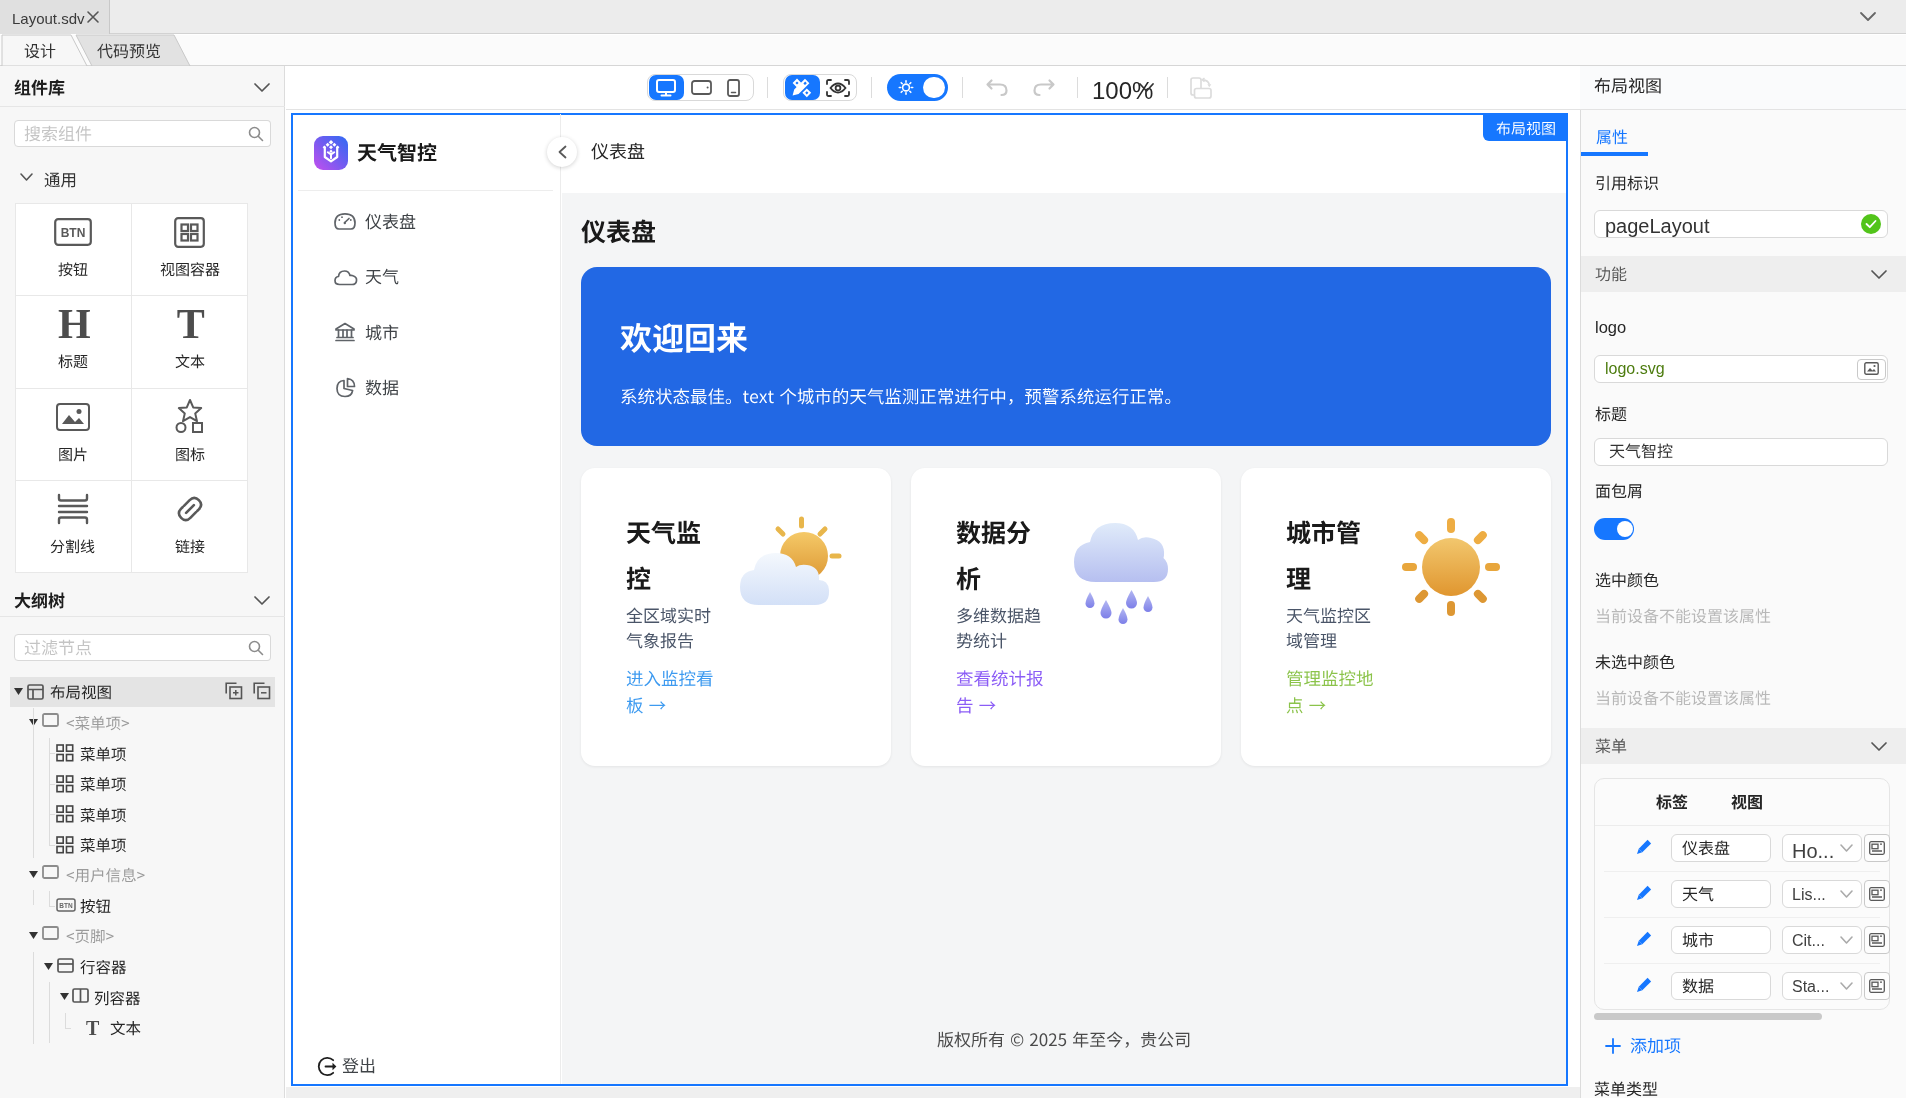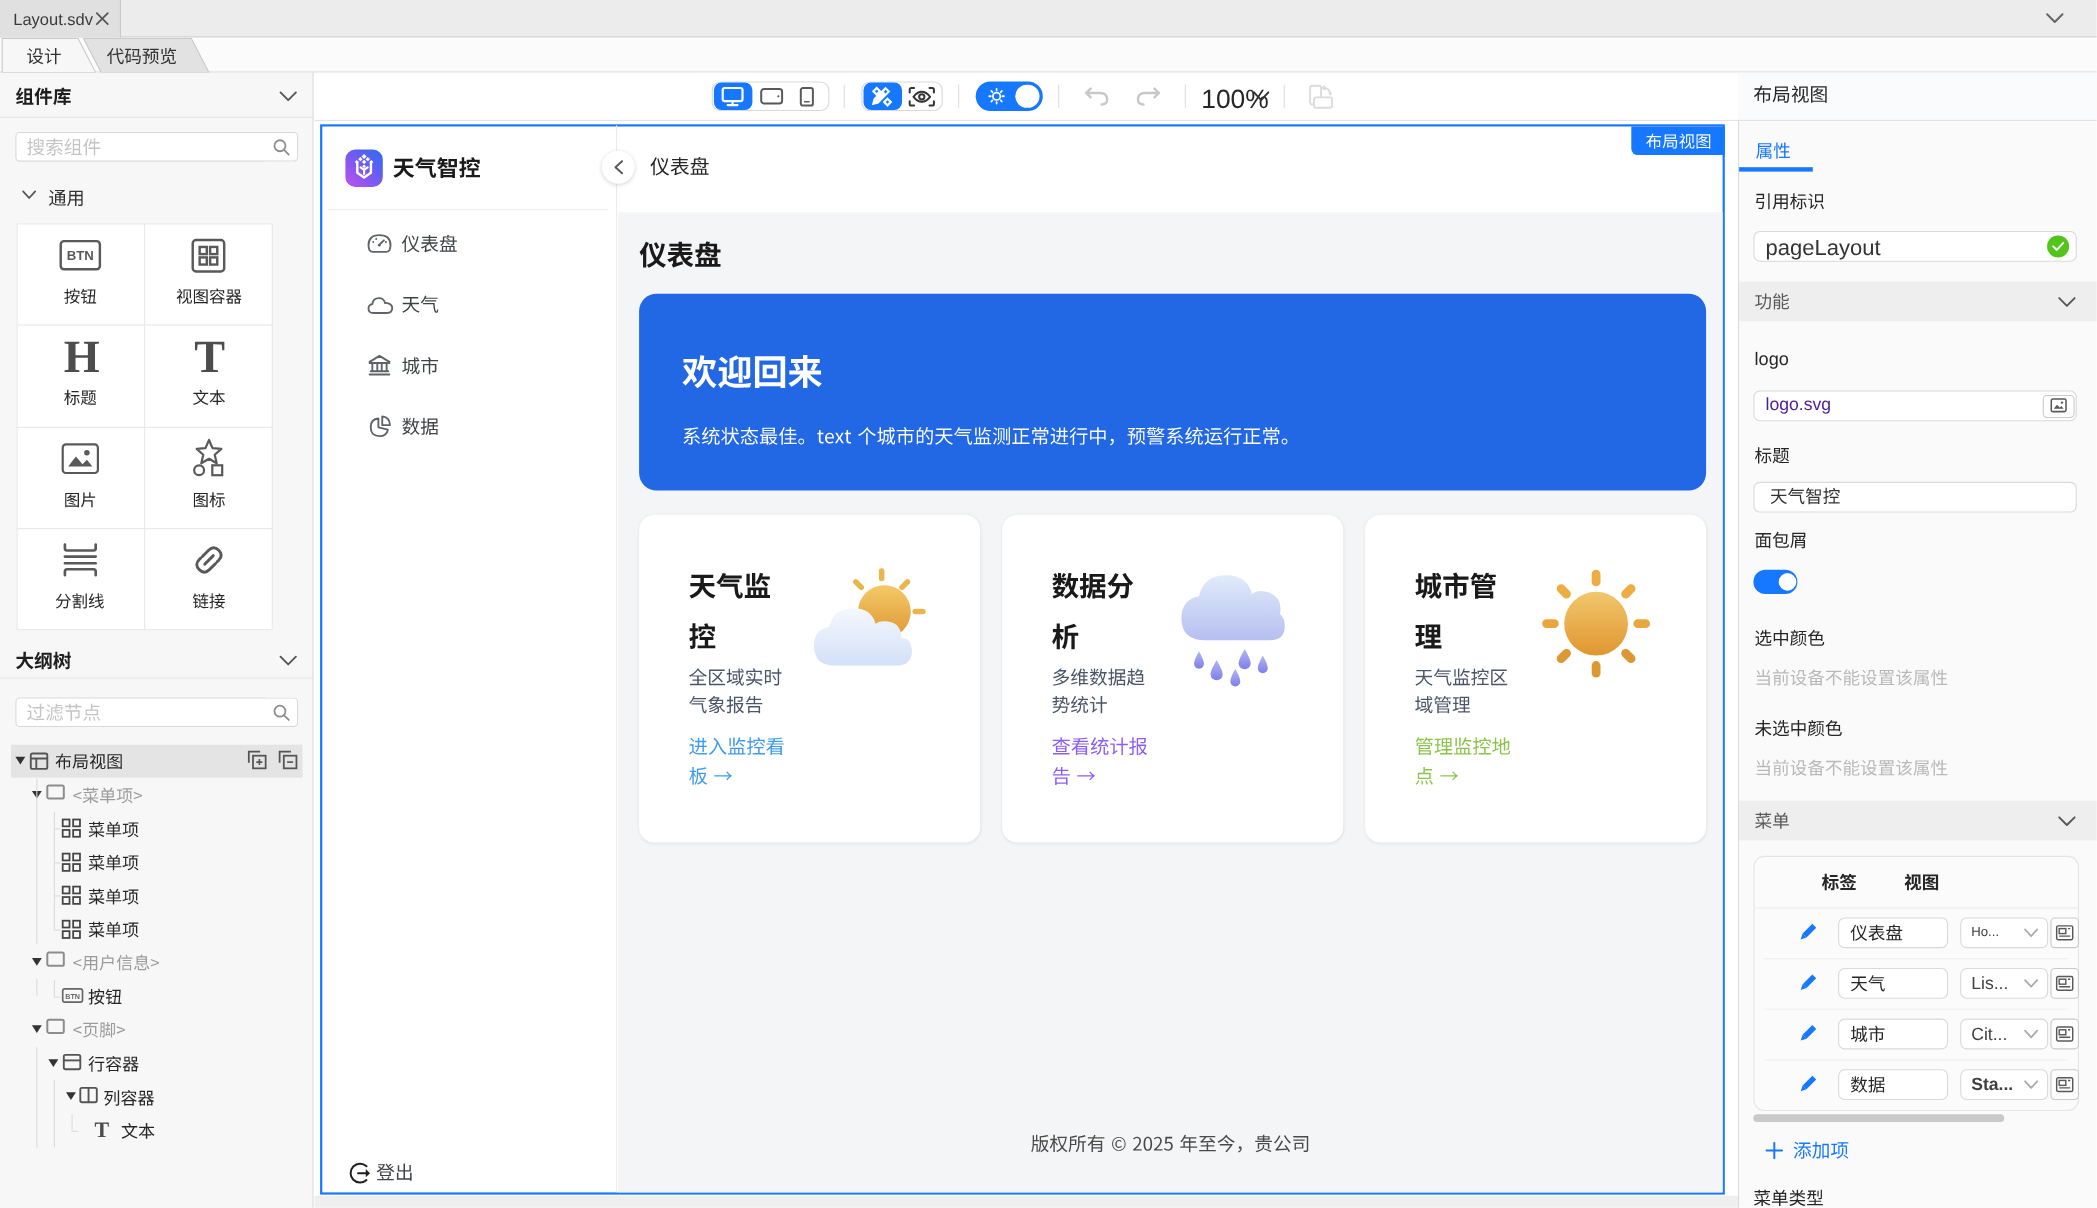--- a/index.html
+++ b/index.html
@@ -546,21 +546,21 @@
     </svg>
     <div style="position:absolute;left:1581px;top:256px;width:325px;height:36px;background:#eeeeee"></div>
     <svg style="position:absolute;left:1595.0px;top:280.0px;overflow:visible" width="1" height="1">
       <path d="M0.6 -2.9 0.9 -1.7C2.6 -2.1 4.9 -2.8 7.1 -3.4L6.9 -4.6L4.4 -3.9V-10.4H6.7V-11.6H0.8V-10.4H3.2V-3.6C2.2 -3.3 1.3 -3.1 0.6 -2.9ZM9.6 -13.2C9.6 -12 9.5 -10.9 9.5 -9.8H6.8V-8.6H9.5C9.2 -4.7 8.3 -1.5 4.9 0.4C5.2 0.6 5.6 1 5.8 1.3C9.4 -0.8 10.4 -4.4 10.6 -8.6H13.8C13.6 -2.9 13.3 -0.8 12.9 -0.3C12.7 -0 12.5 0 12.2 0C11.9 0 11 -0 10 -0.1C10.2 0.2 10.3 0.7 10.4 1.1C11.3 1.1 12.2 1.2 12.7 1.1C13.2 1.1 13.6 0.9 14 0.5C14.6 -0.3 14.8 -2.6 15 -9.2C15 -9.3 15 -9.8 15 -9.8H10.7C10.7 -10.9 10.8 -12 10.8 -13.2Z M22.1 -6.7V-5.3H18.7V-6.7ZM17.6 -7.7V1.3H18.7V-2H22.1V-0.1C22.1 0.1 22.1 0.1 21.9 0.1C21.6 0.2 21 0.2 20.2 0.1C20.4 0.4 20.5 0.9 20.6 1.2C21.6 1.2 22.3 1.2 22.8 1C23.2 0.8 23.3 0.5 23.3 -0.1V-7.7ZM18.7 -4.4H22.1V-2.9H18.7ZM29.7 -12.2C28.8 -11.8 27.4 -11.2 26 -10.7V-13.4H24.8V-8.1C24.8 -6.8 25.2 -6.4 26.8 -6.4C27.1 -6.4 29.2 -6.4 29.5 -6.4C30.8 -6.4 31.1 -6.9 31.3 -8.9C30.9 -9 30.4 -9.2 30.2 -9.4C30.1 -7.8 30 -7.5 29.4 -7.5C28.9 -7.5 27.2 -7.5 26.8 -7.5C26.1 -7.5 26 -7.6 26 -8.1V-9.7C27.6 -10.2 29.3 -10.8 30.5 -11.3ZM29.9 -5.1C29 -4.5 27.5 -3.9 26 -3.4V-6H24.8V-0.6C24.8 0.8 25.2 1.1 26.8 1.1C27.1 1.1 29.2 1.1 29.6 1.1C30.9 1.1 31.3 0.6 31.4 -1.6C31.1 -1.7 30.6 -1.9 30.3 -2C30.3 -0.2 30.1 0.1 29.5 0.1C29 0.1 27.2 0.1 26.9 0.1C26.1 0.1 26 -0 26 -0.5V-2.4C27.6 -2.9 29.5 -3.5 30.7 -4.2ZM17.3 -8.8C17.7 -9 18.2 -9.1 22.6 -9.4C22.8 -9.1 22.9 -8.8 23 -8.5L24 -9C23.7 -10 22.8 -11.4 22 -12.5L21 -12.1C21.4 -11.6 21.8 -10.9 22.1 -10.3L18.6 -10.1C19.3 -10.9 20 -12 20.6 -13.1L19.3 -13.5C18.8 -12.2 18 -11 17.7 -10.6C17.4 -10.3 17.2 -10 16.9 -10C17.1 -9.7 17.3 -9.1 17.3 -8.8Z" fill="#595959"></path>
     </svg>
     <svg style="position:absolute;left:1871px;top:270px;overflow:visible;" width="16" height="10">
       <path d="M1 1 L8 8 L15 1" stroke="#555" stroke-width="1.7" fill="none" stroke-linecap="round" stroke-linejoin="round"></path>
     </svg>
     <div style="position:absolute;left:1595px;top:319px;font-size:16.5px;color:#262626;font-weight:400;letter-spacing:0;white-space:nowrap;line-height:1">logo</div>
     <div style="position:absolute;left:1594px;top:355px;width:294px;height:28px;background:#fff;border:1px solid #d9d9d9;border-radius:6px;box-sizing:border-box"></div>
-    <div style="position:absolute;left:1605px;top:361px;font-size:16px;color:#4c1d95;font-weight:400;letter-spacing:0;white-space:nowrap;line-height:1">logo.svg</div>
+    <div style="position:absolute;left:1605px;top:361px;font-size:16px;color:#4d7c0f;font-weight:400;letter-spacing:0;white-space:nowrap;line-height:1">logo.svg</div>
     <div style="position:absolute;left:1857px;top:358.5px;width:29px;height:21.5px;background:#fff;border:1px solid #c9c9c9;border-radius:4px;box-sizing:border-box"></div>
     <svg style="position:absolute;left:1864px;top:362px;overflow:visible;" width="15" height="13">
       <rect x="0.8" y="0.8" width="13.4" height="11.4" rx="1.5" stroke="#595959" stroke-width="1.4" fill="none"></rect>
       <path d="M3 9.5 L6 6 L8.5 8.5 L10 7 L12 9.5 Z" fill="#595959"></path>
       <circle cx="10.5" cy="4" r="1.1" fill="#595959"></circle>
     </svg>
     <svg style="position:absolute;left:1595.0px;top:420.0px;overflow:visible" width="1" height="1">
       <path d="M7.5 -12.2V-11.1H14.4V-12.2ZM12.5 -5.2C13.2 -3.6 14 -1.5 14.2 -0.3L15.3 -0.7C15 -1.9 14.3 -4 13.5 -5.5ZM7.9 -5.5C7.4 -3.8 6.7 -2.1 5.8 -0.9C6.1 -0.8 6.6 -0.4 6.8 -0.3C7.7 -1.5 8.5 -3.4 9 -5.2ZM6.8 -8.4V-7.3H10.2V-0.3C10.2 -0.1 10.1 -0 9.9 0C9.7 0 8.9 0 8.1 -0C8.2 0.4 8.4 0.9 8.5 1.2C9.6 1.2 10.3 1.2 10.8 1C11.2 0.8 11.4 0.4 11.4 -0.3V-7.3H15.3V-8.4ZM3.2 -13.4V-10H0.8V-8.9H3C2.4 -6.9 1.4 -4.6 0.4 -3.4C0.6 -3.1 0.9 -2.6 1.1 -2.3C1.9 -3.3 2.6 -5 3.2 -6.8V1.3H4.4V-7.1C5 -6.3 5.6 -5.3 5.9 -4.8L6.6 -5.8C6.3 -6.2 4.9 -8 4.4 -8.5V-8.9H6.5V-10H4.4V-13.4Z M18.8 -9.8H22.1V-8.6H18.8ZM18.8 -11.9H22.1V-10.7H18.8ZM17.7 -12.8V-7.7H23.2V-12.8ZM27.1 -8.5C27 -4.3 26.7 -2.3 23.3 -1.2C23.5 -1 23.8 -0.7 23.9 -0.4C27.6 -1.6 28 -4 28.1 -8.5ZM27.7 -3C28.7 -2.3 29.9 -1.2 30.5 -0.5L31.3 -1.3C30.6 -1.9 29.4 -2.9 28.4 -3.6ZM18 -4.8C17.9 -2.5 17.6 -0.6 16.5 0.7C16.8 0.8 17.2 1.1 17.4 1.2C18 0.5 18.4 -0.4 18.6 -1.6C20.1 0.6 22.4 0.9 25.8 0.9H31C31 0.6 31.2 0.1 31.4 -0.1C30.5 -0.1 26.6 -0.1 25.8 -0.1C23.9 -0.1 22.3 -0.2 21.1 -0.7V-3H23.7V-3.9H21.1V-5.6H24V-6.6H16.8V-5.6H20V-1.3C19.6 -1.7 19.2 -2.2 18.8 -2.8C18.9 -3.4 19 -4.1 19 -4.8ZM24.6 -10.2V-3.4H25.6V-9.3H29.5V-3.5H30.5V-10.2H27.5C27.7 -10.6 27.9 -11.2 28.1 -11.7H31.3V-12.7H24V-11.7H26.9C26.8 -11.2 26.6 -10.6 26.4 -10.2Z" fill="#262626"></path>
     </svg>
     <div style="position:absolute;left:1594px;top:438px;width:294px;height:28px;background:#fff;border:1px solid #d9d9d9;border-radius:6px;box-sizing:border-box"></div>
@@ -603,21 +603,21 @@
       <g transform="rotate(45 9 9)">
         <rect x="6.5" y="0" width="5" height="12.5" fill="#1677ff"></rect>
         <path d="M6.5 12.5 L11.5 12.5 L9 17.5 Z" fill="#1677ff"></path>
       </g>
     </svg>
     <div style="position:absolute;left:1671px;top:834px;width:100px;height:28px;background:#fff;border:1px solid #d9d9d9;border-radius:6px;box-sizing:border-box"></div>
     <svg style="position:absolute;left:1682.0px;top:854.0px;overflow:visible" width="1" height="1">
       <path d="M8.6 -12.6C9.4 -11.6 10.1 -10.1 10.4 -9.3L11.5 -9.9C11.1 -10.7 10.3 -12.1 9.6 -13.1ZM13.4 -12.5C12.8 -9.1 11.9 -6.1 10.1 -3.7C8.5 -6 7.6 -8.9 7 -12.3L5.8 -12.1C6.5 -8.3 7.5 -5.2 9.3 -2.8C8 -1.5 6.4 -0.4 4.3 0.4C4.6 0.6 4.9 1 5.1 1.3C7.1 0.5 8.7 -0.6 10 -1.9C11.2 -0.5 12.7 0.6 14.6 1.3C14.8 1 15.2 0.5 15.5 0.3C13.6 -0.4 12.1 -1.5 10.9 -2.8C12.9 -5.3 13.9 -8.6 14.6 -12.3ZM4.3 -13.4C3.4 -10.9 1.9 -8.5 0.3 -7C0.5 -6.7 0.8 -6.1 1 -5.8C1.5 -6.4 2.1 -7.1 2.6 -7.8V1.2H3.7V-9.6C4.4 -10.7 4.9 -11.9 5.4 -13Z M20 1.3C20.4 1 21 0.8 25.5 -0.6C25.4 -0.9 25.3 -1.3 25.3 -1.7L21.4 -0.5V-4C22.3 -4.7 23.2 -5.4 23.9 -6.2C25.1 -2.8 27.4 -0.4 30.7 0.7C30.8 0.4 31.2 -0 31.5 -0.3C29.9 -0.8 28.5 -1.6 27.4 -2.6C28.4 -3.2 29.6 -4 30.5 -4.8L29.5 -5.5C28.8 -4.8 27.7 -4 26.8 -3.3C26 -4.1 25.5 -5.1 25.1 -6.2H30.9V-7.2H24.6V-8.6H29.7V-9.6H24.6V-11H30.4V-12H24.6V-13.4H23.4V-12H17.7V-11H23.4V-9.6H18.5V-8.6H23.4V-7.2H17V-6.2H22.4C20.8 -4.8 18.6 -3.6 16.6 -2.9C16.8 -2.7 17.2 -2.2 17.4 -2C18.3 -2.3 19.2 -2.7 20.1 -3.2V-0.9C20.1 -0.2 19.8 0 19.5 0.2C19.7 0.4 20 1 20 1.3Z M38.2 -6.8C39.1 -6.4 40.3 -5.6 40.8 -5.1L41.4 -5.9C40.9 -6.4 39.7 -7.1 38.8 -7.5ZM39.4 -13.6C39.3 -13.2 39.1 -12.7 38.9 -12.2H35.4V-9.4L35.4 -8.8H32.8V-7.7H35.2C35 -6.8 34.4 -5.8 33.2 -5C33.4 -4.8 33.9 -4.4 34.1 -4.1C35.5 -5.1 36.2 -6.4 36.4 -7.7H43.9V-5.9C43.9 -5.7 43.8 -5.6 43.6 -5.6C43.4 -5.6 42.6 -5.6 41.9 -5.6C42 -5.3 42.2 -4.9 42.2 -4.6C43.3 -4.6 44 -4.6 44.5 -4.8C44.9 -5 45.1 -5.3 45.1 -5.9V-7.7H47.3V-8.8H45.1V-12.2H40.2L40.7 -13.3ZM38.4 -10.4C39.2 -9.9 40.2 -9.3 40.7 -8.8H36.6L36.6 -9.4V-11.2H43.9V-8.8H40.8L41.4 -9.5C40.8 -10 39.8 -10.7 38.9 -11ZM34.5 -4.2V-0.2H32.7V0.8H47.3V-0.2H45.5V-4.2ZM35.6 -0.2V-3.2H37.8V-0.2ZM38.9 -0.2V-3.2H41V-0.2ZM42.2 -0.2V-3.2H44.3V-0.2Z" fill="#262626"></path>
     </svg>
     <div style="position:absolute;left:1782px;top:834px;width:80px;height:28px;background:#fff;border:1px solid #d9d9d9;border-radius:6px;box-sizing:border-box"></div>
-    <div style="position:absolute;left:1792px;top:841px;font-size:12px;color:#404040;font-weight:400;letter-spacing:0;white-space:nowrap;line-height:1">Ho...</div>
+    <div style="position:absolute;left:1792px;top:841px;font-size:20px;color:#404040;font-weight:400;letter-spacing:0;white-space:nowrap;line-height:1">Ho...</div>
     <svg style="position:absolute;left:1840px;top:844px;overflow:visible;" width="13" height="8">
       <path d="M1 1 L6.5 7 L12 1" stroke="#aaa" stroke-width="1.6" fill="none" stroke-linecap="round" stroke-linejoin="round"></path>
     </svg>
     <div style="position:absolute;left:1864px;top:834px;width:26px;height:28px;background:#fdfdfd;border:1px solid #c9c9c9;border-radius:4px;box-sizing:border-box"></div>
     <svg style="position:absolute;left:1869px;top:841px;overflow:visible;" width="16" height="14">
       <g stroke="#595959" stroke-width="1.3" fill="none">
         <rect x="0.7" y="0.7" width="14.6" height="12.6" rx="1.5"></rect>
         <rect x="3" y="3.2" width="6" height="4.5"></rect>
         <path d="M3 10 L13 10 M11 3.2 L13 3.2"></path>
       </g>
@@ -675,21 +675,21 @@
       <g transform="rotate(45 9 9)">
         <rect x="6.5" y="0" width="5" height="12.5" fill="#1677ff"></rect>
         <path d="M6.5 12.5 L11.5 12.5 L9 17.5 Z" fill="#1677ff"></path>
       </g>
     </svg>
     <div style="position:absolute;left:1671px;top:972px;width:100px;height:28px;background:#fff;border:1px solid #d9d9d9;border-radius:6px;box-sizing:border-box"></div>
     <svg style="position:absolute;left:1682.0px;top:992.0px;overflow:visible" width="1" height="1">
       <path d="M7.1 -13.1C6.8 -12.5 6.3 -11.6 5.9 -11L6.7 -10.6C7.1 -11.2 7.6 -12 8.1 -12.7ZM1.4 -12.7C1.8 -12 2.3 -11.1 2.4 -10.6L3.3 -11C3.2 -11.6 2.7 -12.4 2.3 -13ZM6.6 -4.2C6.2 -3.3 5.7 -2.6 5.1 -2C4.5 -2.3 3.8 -2.6 3.2 -2.9C3.5 -3.3 3.7 -3.7 4 -4.2ZM1.8 -2.4C2.5 -2.1 3.4 -1.7 4.2 -1.3C3.2 -0.6 2 -0.1 0.7 0.2C0.9 0.4 1.1 0.9 1.2 1.2C2.7 0.8 4.1 0.1 5.2 -0.8C5.7 -0.5 6.2 -0.2 6.6 0.1L7.4 -0.7C7 -0.9 6.5 -1.2 6 -1.5C6.8 -2.4 7.5 -3.6 7.9 -4.9L7.3 -5.2L7.1 -5.2H4.4L4.8 -6L3.7 -6.2C3.6 -5.9 3.5 -5.5 3.3 -5.2H1.1V-4.2H2.8C2.5 -3.5 2.1 -2.9 1.8 -2.4ZM4.1 -13.5V-10.5H0.8V-9.5H3.7C3 -8.4 1.7 -7.4 0.6 -7C0.9 -6.7 1.1 -6.3 1.3 -6C2.3 -6.6 3.3 -7.5 4.1 -8.4V-6.5H5.2V-8.6C6 -8.1 7 -7.3 7.4 -7L8 -7.8C7.7 -8.1 6.3 -9 5.5 -9.5H8.5V-10.5H5.2V-13.5ZM10.1 -13.3C9.7 -10.5 8.9 -7.8 7.7 -6.1C8 -6 8.4 -5.6 8.6 -5.4C9 -6 9.4 -6.7 9.7 -7.5C10 -5.9 10.5 -4.4 11.1 -3.2C10.2 -1.7 9 -0.5 7.2 0.4C7.4 0.6 7.8 1.1 7.9 1.3C9.5 0.4 10.8 -0.7 11.7 -2.1C12.5 -0.7 13.5 0.4 14.7 1.1C14.9 0.8 15.3 0.4 15.6 0.2C14.2 -0.5 13.2 -1.7 12.3 -3.2C13.2 -4.8 13.7 -6.8 14.1 -9.2H15.2V-10.3H10.6C10.8 -11.2 11 -12.2 11.2 -13.1ZM12.9 -9.2C12.7 -7.4 12.3 -5.8 11.7 -4.4C11.1 -5.9 10.7 -7.5 10.4 -9.2Z M23.7 -3.8V1.3H24.8V0.6H29.7V1.2H30.8V-3.8H27.7V-5.8H31.3V-6.8H27.7V-8.6H30.8V-12.7H22.3V-7.9C22.3 -5.4 22.2 -1.9 20.5 0.6C20.8 0.7 21.3 1.1 21.5 1.3C22.8 -0.7 23.3 -3.4 23.4 -5.8H26.6V-3.8ZM23.5 -11.7H29.6V-9.6H23.5ZM23.5 -8.6H26.6V-6.8H23.5L23.5 -7.9ZM24.8 -0.4V-2.8H29.7V-0.4ZM18.7 -13.4V-10.2H16.7V-9.1H18.7V-5.6C17.8 -5.3 17.1 -5.1 16.5 -4.9L16.8 -3.8L18.7 -4.4V-0.2C18.7 0 18.6 0.1 18.4 0.1C18.2 0.1 17.6 0.1 16.9 0.1C17 0.4 17.2 0.9 17.2 1.2C18.2 1.2 18.9 1.1 19.2 0.9C19.6 0.8 19.8 0.4 19.8 -0.2V-4.7L21.6 -5.3L21.5 -6.4L19.8 -5.9V-9.1H21.6V-10.2H19.8V-13.4Z" fill="#262626"></path>
     </svg>
     <div style="position:absolute;left:1782px;top:972px;width:80px;height:28px;background:#fff;border:1px solid #d9d9d9;border-radius:6px;box-sizing:border-box"></div>
-    <div style="position:absolute;left:1792px;top:979px;font-size:16px;color:#404040;font-weight:700;letter-spacing:0;white-space:nowrap;line-height:1">Sta...</div>
+    <div style="position:absolute;left:1792px;top:979px;font-size:16px;color:#404040;font-weight:400;letter-spacing:0;white-space:nowrap;line-height:1">Sta...</div>
     <svg style="position:absolute;left:1840px;top:982px;overflow:visible;" width="13" height="8">
       <path d="M1 1 L6.5 7 L12 1" stroke="#aaa" stroke-width="1.6" fill="none" stroke-linecap="round" stroke-linejoin="round"></path>
     </svg>
     <div style="position:absolute;left:1864px;top:972px;width:26px;height:28px;background:#fdfdfd;border:1px solid #c9c9c9;border-radius:4px;box-sizing:border-box"></div>
     <svg style="position:absolute;left:1869px;top:979px;overflow:visible;" width="16" height="14">
       <g stroke="#595959" stroke-width="1.3" fill="none">
         <rect x="0.7" y="0.7" width="14.6" height="12.6" rx="1.5"></rect>
         <rect x="3" y="3.2" width="6" height="4.5"></rect>
         <path d="M3 10 L13 10 M11 3.2 L13 3.2"></path>
       </g>

